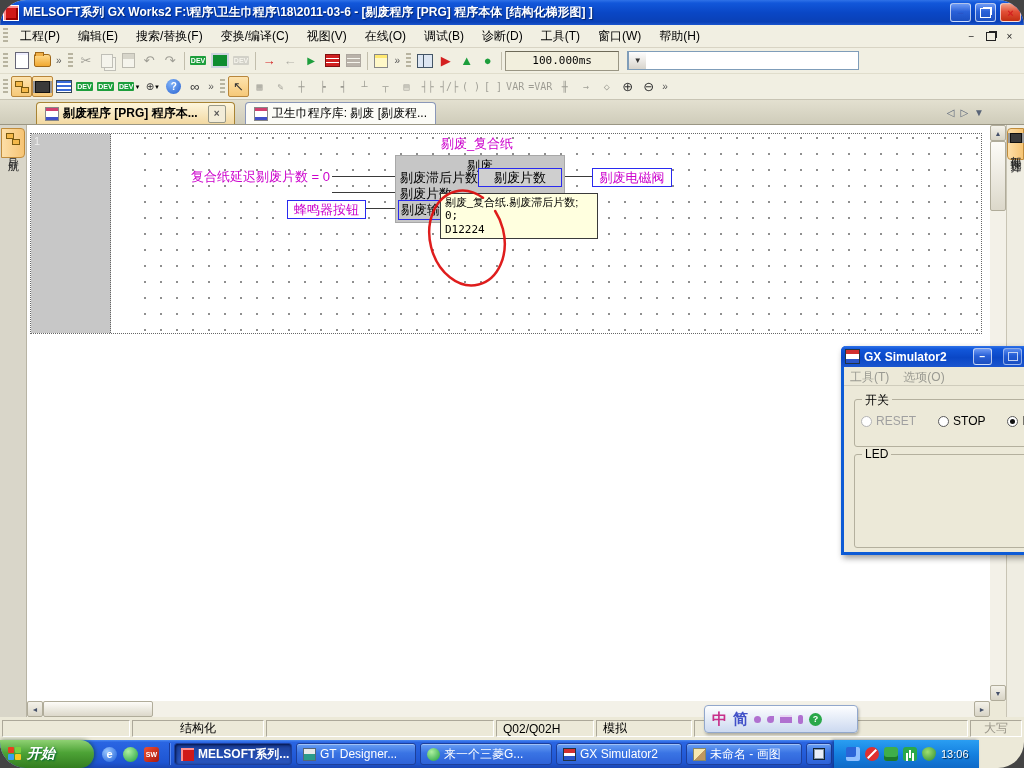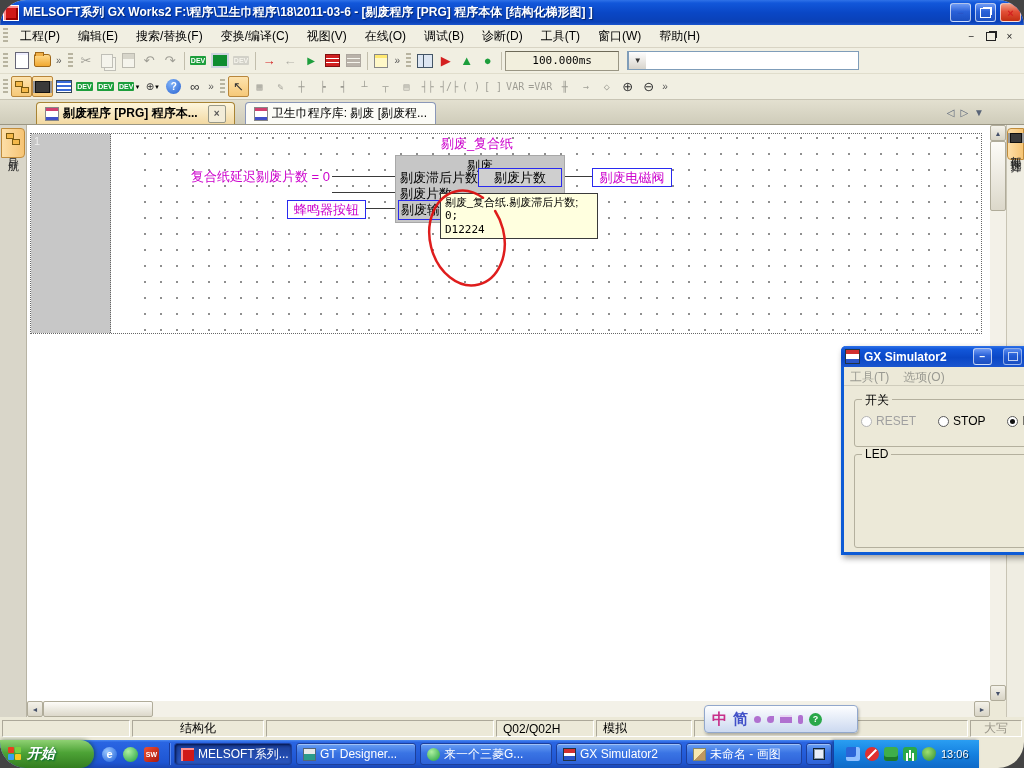--- a/index.html
+++ b/index.html
@@ -563,21 +563,21 @@
           <i></i>
         </span>
       <span id="start-label">开始</span>
     </div>
     <div id="quicklaunch">
       <span class="ql-ico ql-e">e</span>
       <span class="ql-ico ql-360"></span>
       <span class="ql-ico ql-sw">SW</span>
     </div>
     <div class="tk-divider"></div>
-    <div class="tkb active" style="width:118px;">
+    <div class="tkb active" style="width:118px;font-weight:bold;">
       <span class="tk-ico tk-melsoft"></span>
       <span>MELSOFT系列...</span>
     </div>
     <div class="tkb" style="width:120px;">
       <span class="tk-ico tk-gt"></span>
       <span>GT Designer...</span>
     </div>
     <div class="tkb" style="width:132px;">
       <span class="tk-ico tk-qq"></span>
       <span>来一个三菱G...</span>

